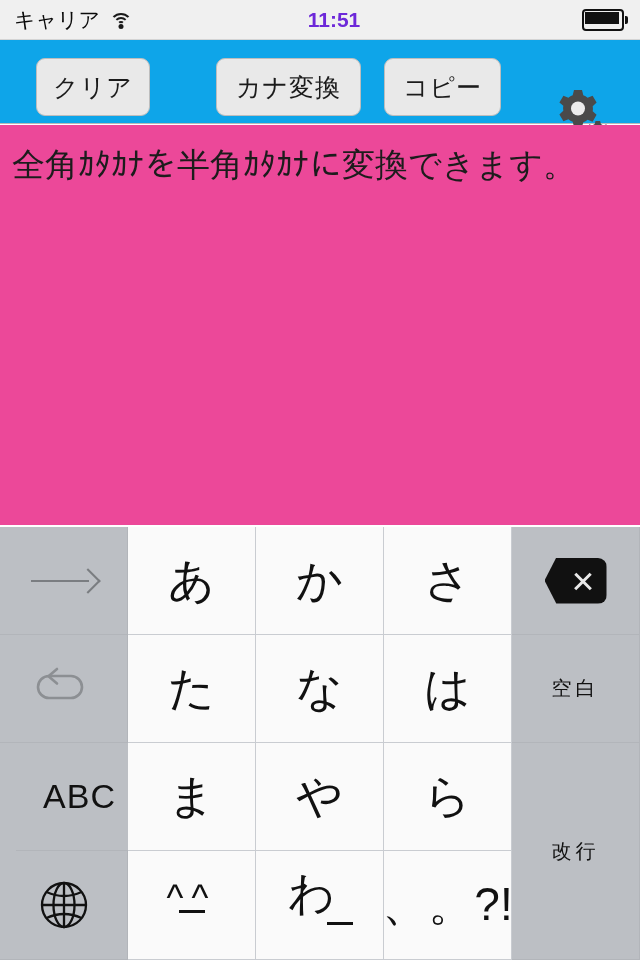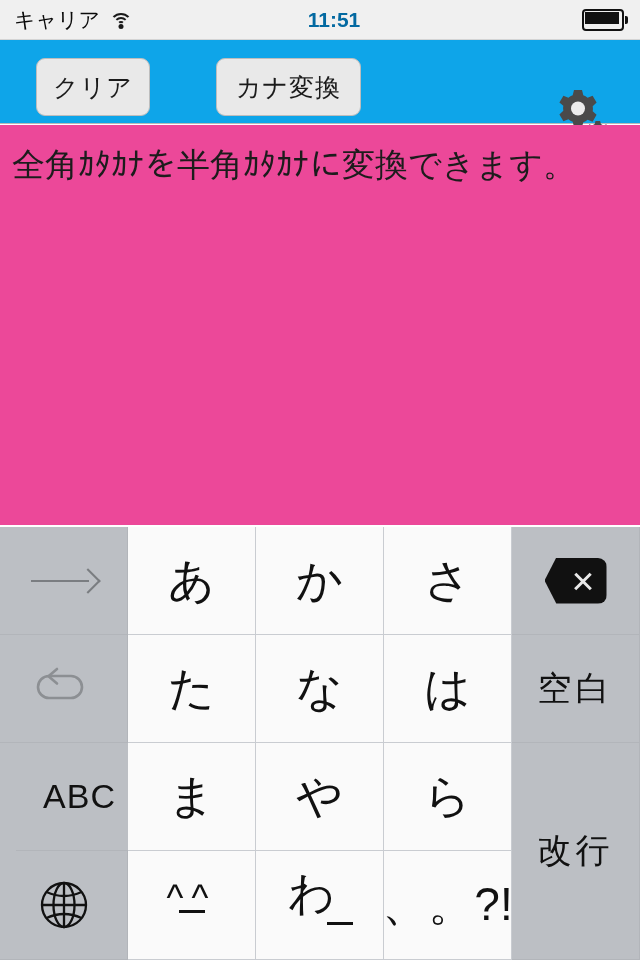--- a/index.html
+++ b/index.html
@@ -24,21 +24,21 @@
   .wifi{ width:24px; height:18px; position:relative; }
   .wifi i{ position:absolute; border:2.6px solid #1a1a1a; border-bottom-color:transparent;
            border-left-color:transparent; border-right-color:transparent; border-radius:50%;
            left:50%; transform:translateX(-50%); }
   .wifi i.a{ width:23px; height:23px; top:2px; }
   .wifi i.b{ width:15px; height:15px; top:6px; }
   .wifi i.c{ width:7px;  height:7px;  top:10px; }
   .wifi u{ position:absolute; left:50%; transform:translateX(-50%); bottom:0;
            width:5px; height:5px; background:#1a1a1a; border-radius:50%; }
   .sb-time{ position:absolute; left:0; width:640px; text-align:center;
-            font-size:21px; font-weight:bold; color:#0369a1;padding-left:28px; }
+            font-size:21px; font-weight:bold; color:#6d28d9;padding-left:28px; }
   .sb-right{ position:absolute; right:12px; display:flex; align-items:center; }
   .battery{ position:relative; width:46px; height:22px; }
   .battery .body{ position:absolute; left:0; top:0; width:42px; height:22px;
                   border:2px solid #111; border-radius:4px; }
   .battery .fill{ position:absolute; left:3px; top:3px; width:34px; height:12px; background:#111; }
   .battery .cap{ position:absolute; right:0; top:7px; width:3px; height:8px;
                  background:#111; border-radius:0 2px 2px 0; }
 
   
   .toolbar{
@@ -79,21 +79,21 @@
     background:#bcbfc4;
   }
   .key{
     position:absolute;
     display:flex; align-items:center; justify-content:center;
     color:#111;
     border-right:1px solid #c9ccd1;
     border-bottom:1px solid #c9ccd1;
   }
   .key.kana{ background:#fafafa; font-size:46px; }
-  .key.fn  { background:#bcbfc4; font-size:34px; letter-spacing:4px;
+  .key.fn  { background:#bcbfc4; font-size:20px; letter-spacing:4px;
              border-right:1px solid #b2b5ba; border-bottom:1px solid #b2b5ba; }
   .key.fn.dim{ color:#6f7276; }
 
   
   .arr-right{ position:relative; width:66px; height:26px; }
   .arr-right .bar{ position:absolute; left:0; top:12px; width:58px; height:2.4px; background:#7a7d81; }
   .arr-right .hd { position:absolute; right:0; top:4px; width:18px; height:18px;
                    border-top:2.4px solid #7a7d81; border-right:2.4px solid #7a7d81;
                    transform:rotate(45deg); }
   
@@ -140,20 +140,21 @@
         <span class="body"></span>
           <span class="fill"></span>
           <span class="cap"></span>
       </span>
     </div>
   </div>
 
   <div class="toolbar">
     <div class="tbtn clear">クリア</div>
     <div class="tbtn kana">カナ変換</div>
+    <div class="tbtn copy">コピー</div>
     <div class="gear-wrap">
       <span class="gear">
         <svg width="64" height="56" viewBox="0 0 64 56">
           <g fill="#4a4a4a">
             <path d="M26 4 h8 l1.3 5.2 a13 13 0 0 1 4.3 2.5 l5-2 4 6.9 -3.9 3.6 a13 13 0 0 1 0 5 l3.9 3.6 -4 6.9 -5-2 a13 13 0 0 1 -4.3 2.5 L34 41 h-8 l-1.3-5.2 a13 13 0 0 1 -4.3-2.5 l-5 2 -4-6.9 3.9-3.6 a13 13 0 0 1 0-5 L11.4 16.6 l4-6.9 5 2 a13 13 0 0 1 4.3-2.5 Z"></path>
             <circle cx="30" cy="22.5" r="7" fill="#ececec"></circle>
             <path d="M47.5 35 h4.6 l.8 3 a7.6 7.6 0 0 1 2.5 1.5 l2.9-1.2 2.3 4 -2.2 2.1 a7.6 7.6 0 0 1 0 2.9 l2.2 2.1 -2.3 4 -2.9-1.2 a7.6 7.6 0 0 1 -2.5 1.5 l-.8 3 h-4.6 l-.8-3 a7.6 7.6 0 0 1 -2.5-1.5 l-2.9 1.2 -2.3-4 2.2-2.1 a7.6 7.6 0 0 1 0-2.9 l-2.2-2.1 2.3-4 2.9 1.2 a7.6 7.6 0 0 1 2.5-1.5 Z"></path>
             <circle cx="49.8" cy="45.8" r="4" fill="#ececec"></circle>
           </g>
         </svg>

